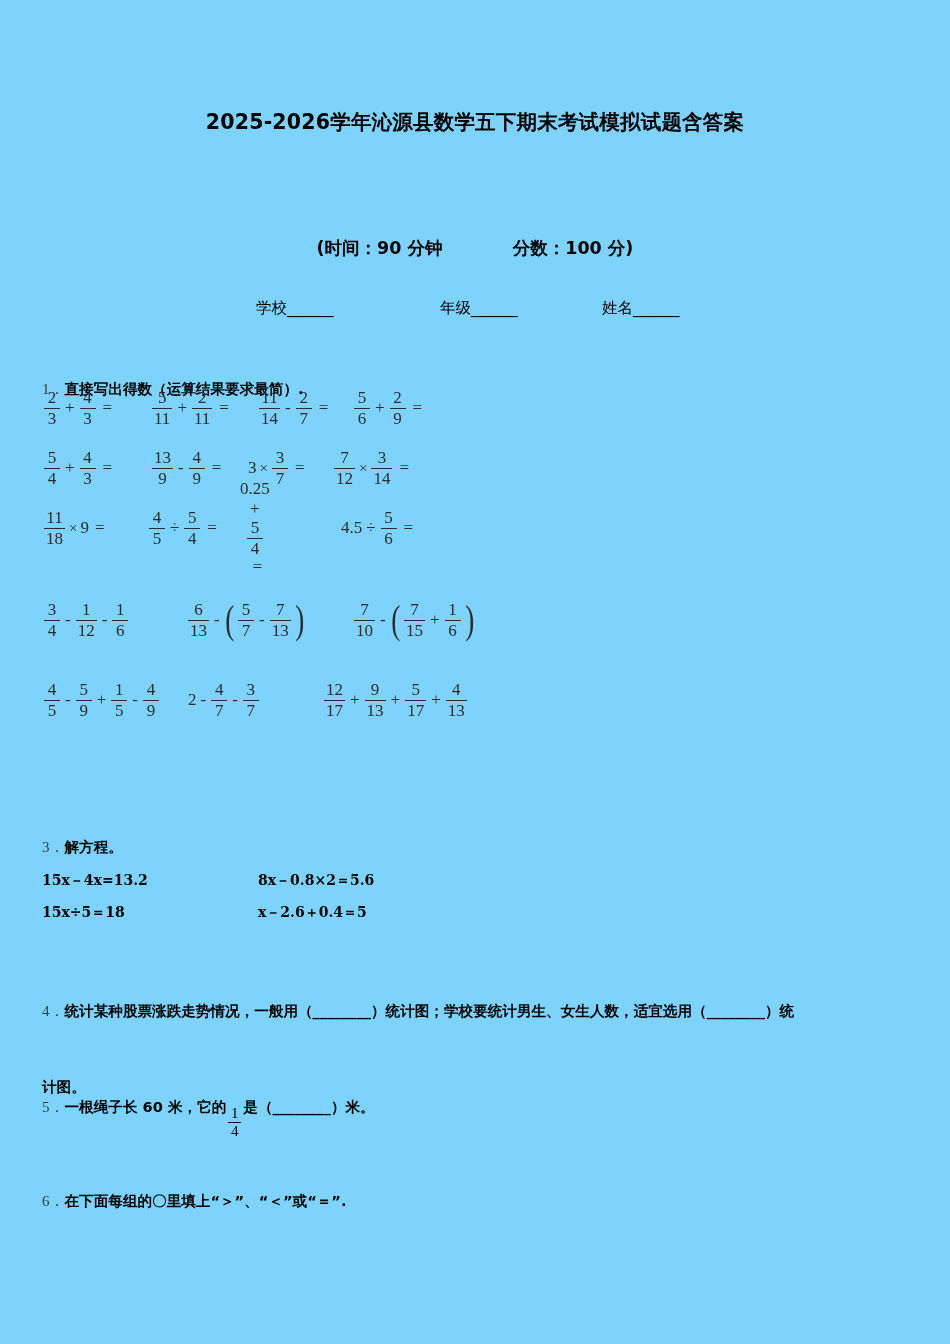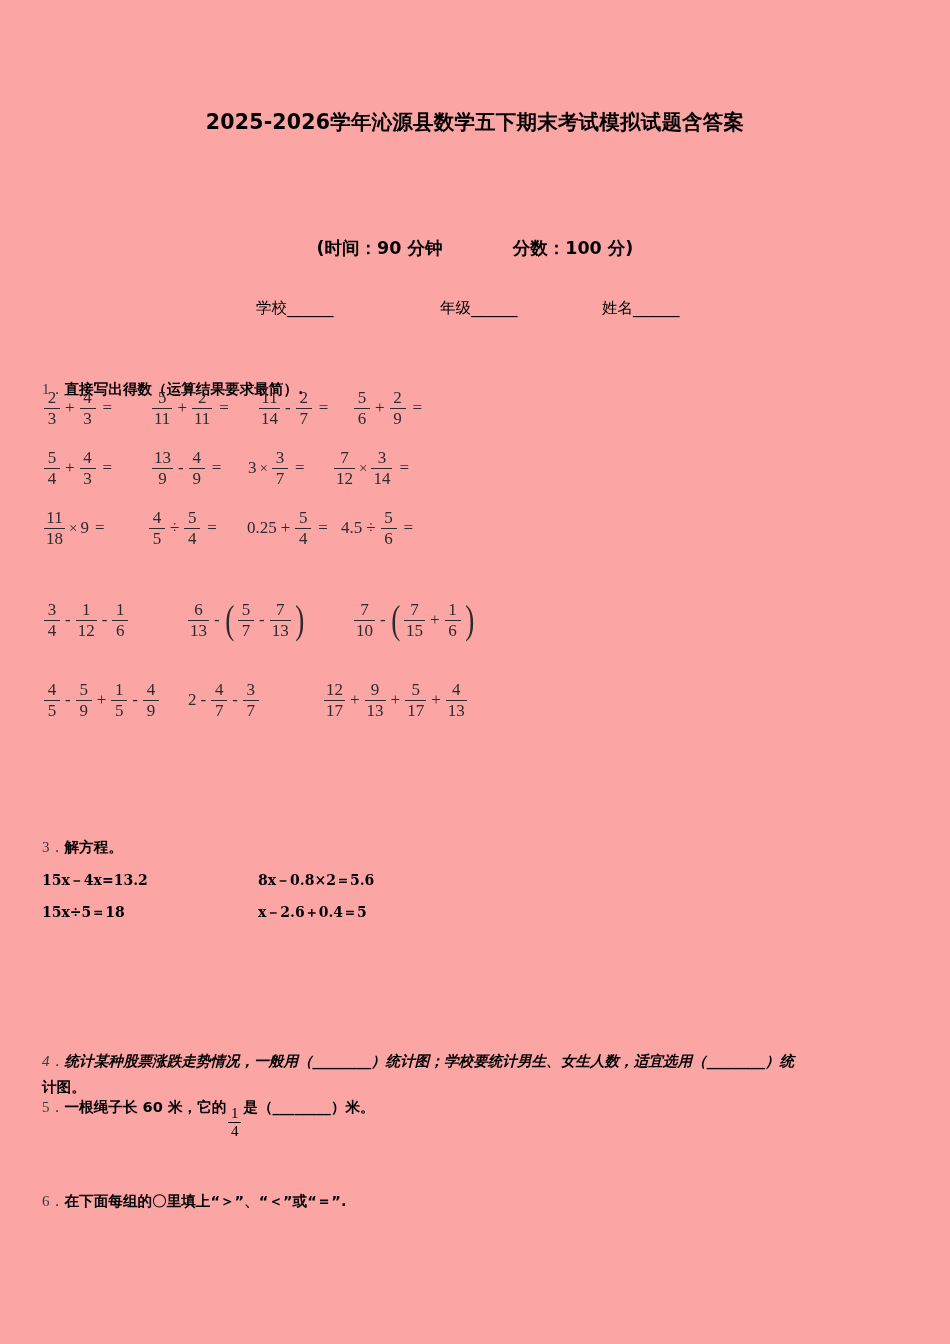--- a/index.html
+++ b/index.html
@@ -8,21 +8,21 @@
     background: #ffffff;
   }
   body {
     font-family: "Liberation Sans", "DejaVu Sans", sans-serif;
     color: #000000;
   }
   .page {
     position: relative;
     width: 950px;
     height: 1344px;
-    background: #fca5a5;
+    background: #7dd3fc;
     overflow: hidden;
     box-sizing: border-box;
   }
 
   
   .doc-title {
     position: absolute;
     left: 0;
     top: 108px;
     width: 950px;
@@ -356,21 +356,21 @@
           <span class="den">5</span>
         </span>
         <span class="op">÷</span>
         <span class="frac">
           <span class="num">5</span>
           <span class="bar"></span>
           <span class="den">4</span>
         </span>
         <span class="eq">=</span>
       </span>
-      <span class="mitem" style="left: 204px;">
+      <span class="mitem" style="left: 197px; flex-direction: column;">
         <span class="plain">0.25</span>
         <span class="op">+</span>
         <span class="frac">
           <span class="num">5</span>
           <span class="bar"></span>
           <span class="den">4</span>
         </span>
         <span class="eq">=</span>
       </span>
       <span class="mitem" style="left: 298px;">
@@ -520,21 +520,21 @@
   <div class="q-text" style="top:838px;">
     <span class="q-num">3．</span><span>解方程。</span>
   </div>
 
   <div class="eqn" style="left:42px; top:872px;">15x－4x=13.2</div>
   <div class="eqn" style="left:258px; top:872px;">8x－0.8×2＝5.6</div>
   <div class="eqn" style="left:42px; top:904px;">15x÷5＝18</div>
   <div class="eqn" style="left:258px; top:904px;">x－2.6＋0.4＝5</div>
 
 
-  <div class="q-wrap" style="top:1038px;font-style:italic;">
+  <div class="q-wrap" style="top:988px;">
     <span class="q-num">4．</span><span>统计某种股票涨跌走势情况，一般用（________）统计图；学校要统计男生、女生人数，适宜选用（________）统</span>
   </div>
   <div class="q-wrap" style="top:1064px;">
     <span>计图。</span>
   </div>
 
   <div class="q-text" style="top:1098px;">
     <span class="q-num">5．</span><span>一根绳子长 60 米，它的</span><span class="ifrac">
         <span>1</span>
         <span class="bar"></span>

